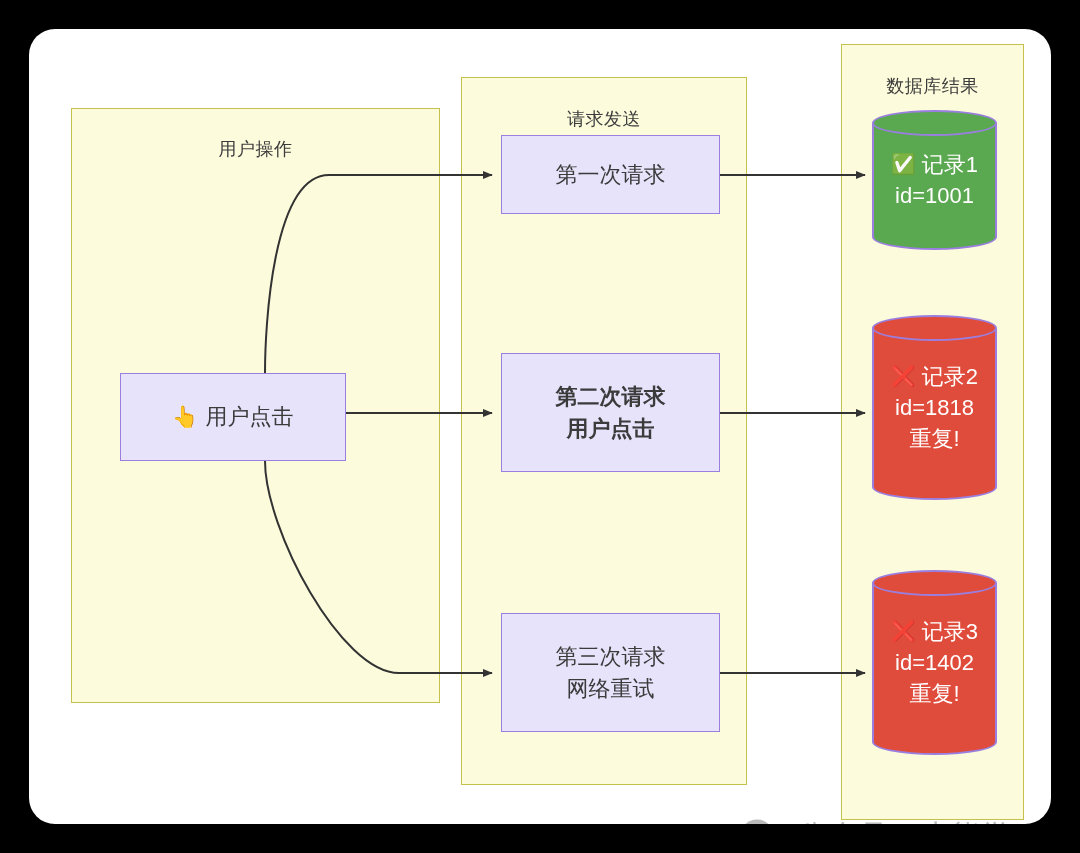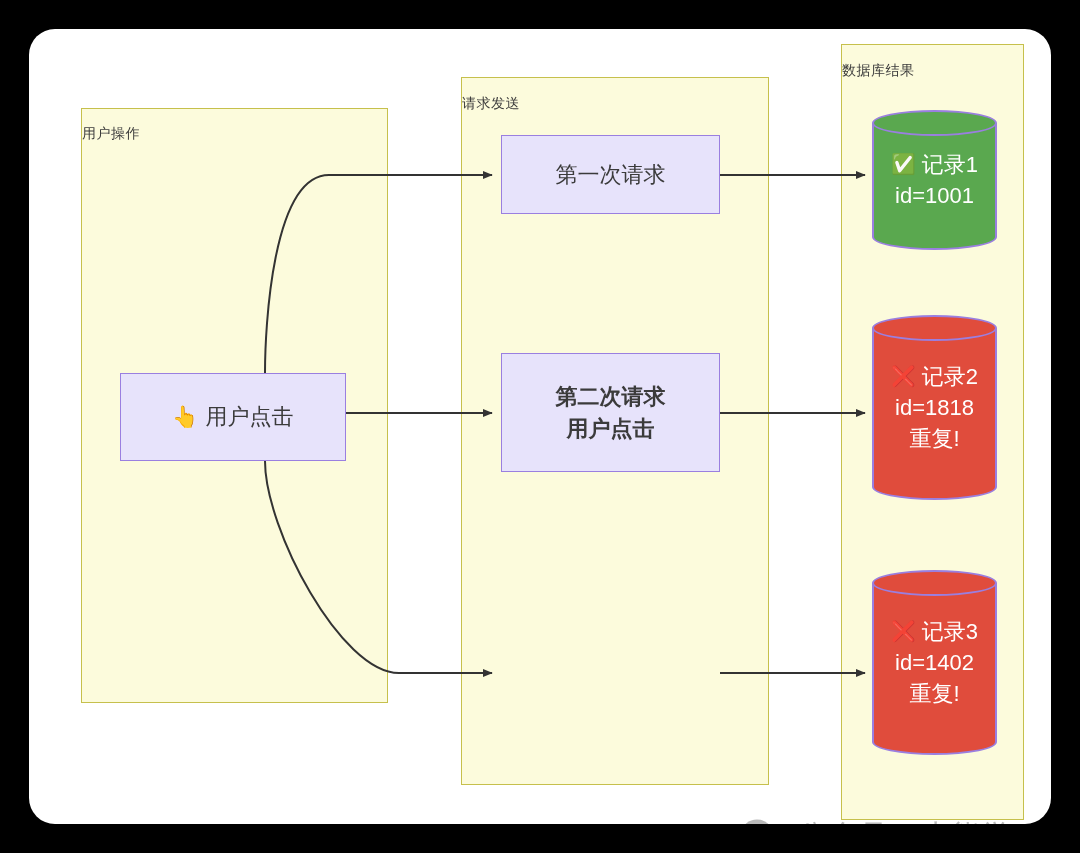--- a/index.html
+++ b/index.html
@@ -37,24 +37,26 @@
   .group {
     position: absolute;
     background: #fcfbdc;
     border: 1.6px solid #c6c04c;
     box-sizing: border-box;
   }
   .group-title {
     position: absolute;
     left: 0;
     right: 0;
-    font-size: 14px;
+    text-align: center;
+    font-size: 18px;
     color: #3b3b3b;
     letter-spacing: 0.5px;
     white-space: nowrap;
+    margin-top: 12px;
   }
 
   
   .proc {
     position: absolute;
     background: #e7e3fb;
     border: 1.8px solid #9a7fe0;
     box-sizing: border-box;
     display: flex;
     flex-direction: column;
@@ -171,25 +173,25 @@
     margin-left: 10px;
     letter-spacing: 1px;
   }
 </style>
 </head>
 <body>
 
 <div id="stage">
   <div id="canvas">
 
-    <div class="group" style="left:52px; top:79px; width:307px; height:595px;">
+    <div class="group" style="left:42px; top:79px; width:369px; height:595px;">
       <div class="group-title" style="top:16px;">用户操作</div>
     </div>
 
-    <div class="group" style="left:432px; top:48px; width:308px; height:708px;">
+    <div class="group" style="left:432px; top:48px; width:286px; height:708px;">
       <div class="group-title" style="top:17px;">请求发送</div>
     </div>
 
     <div class="group" style="left:812px; top:15px; width:183px; height:776px;">
       <div class="group-title" style="top:17px;">数据库结果</div>
     </div>
 
     <div class="proc" style="left:91px; top:344px; width:226px; height:88px;">
       <div class="proc-row">
         <span class="emoji">👆</span>
@@ -199,20 +201,24 @@
 
     <div class="proc" style="left:472px; top:106px; width:219px; height:79px;align-items:center;">
       <div>第一次请求</div>
     </div>
 
     <div class="proc" style="left:472px; top:324px; width:219px; height:119px;font-weight:bold;">
       <div>第二次请求</div>
       <div>用户点击</div>
     </div>
 
+    <div class="proc" style="left:472px; top:584px; width:219px; height:119px;">
+      <div>第三次请求</div>
+      <div>网络重试</div>
+    </div>
 
     <div class="cyl cyl-green" style="left:843px; top:81px; width:125px; height:140px;">
       <div class="bot-cap"></div>
       <div class="body"></div>
       <div class="top-cap"></div>
       <div class="cyl-text">
         <div class="cyl-row">
           <span class="badge">✅</span>
           <span>记录1</span>
         </div>

